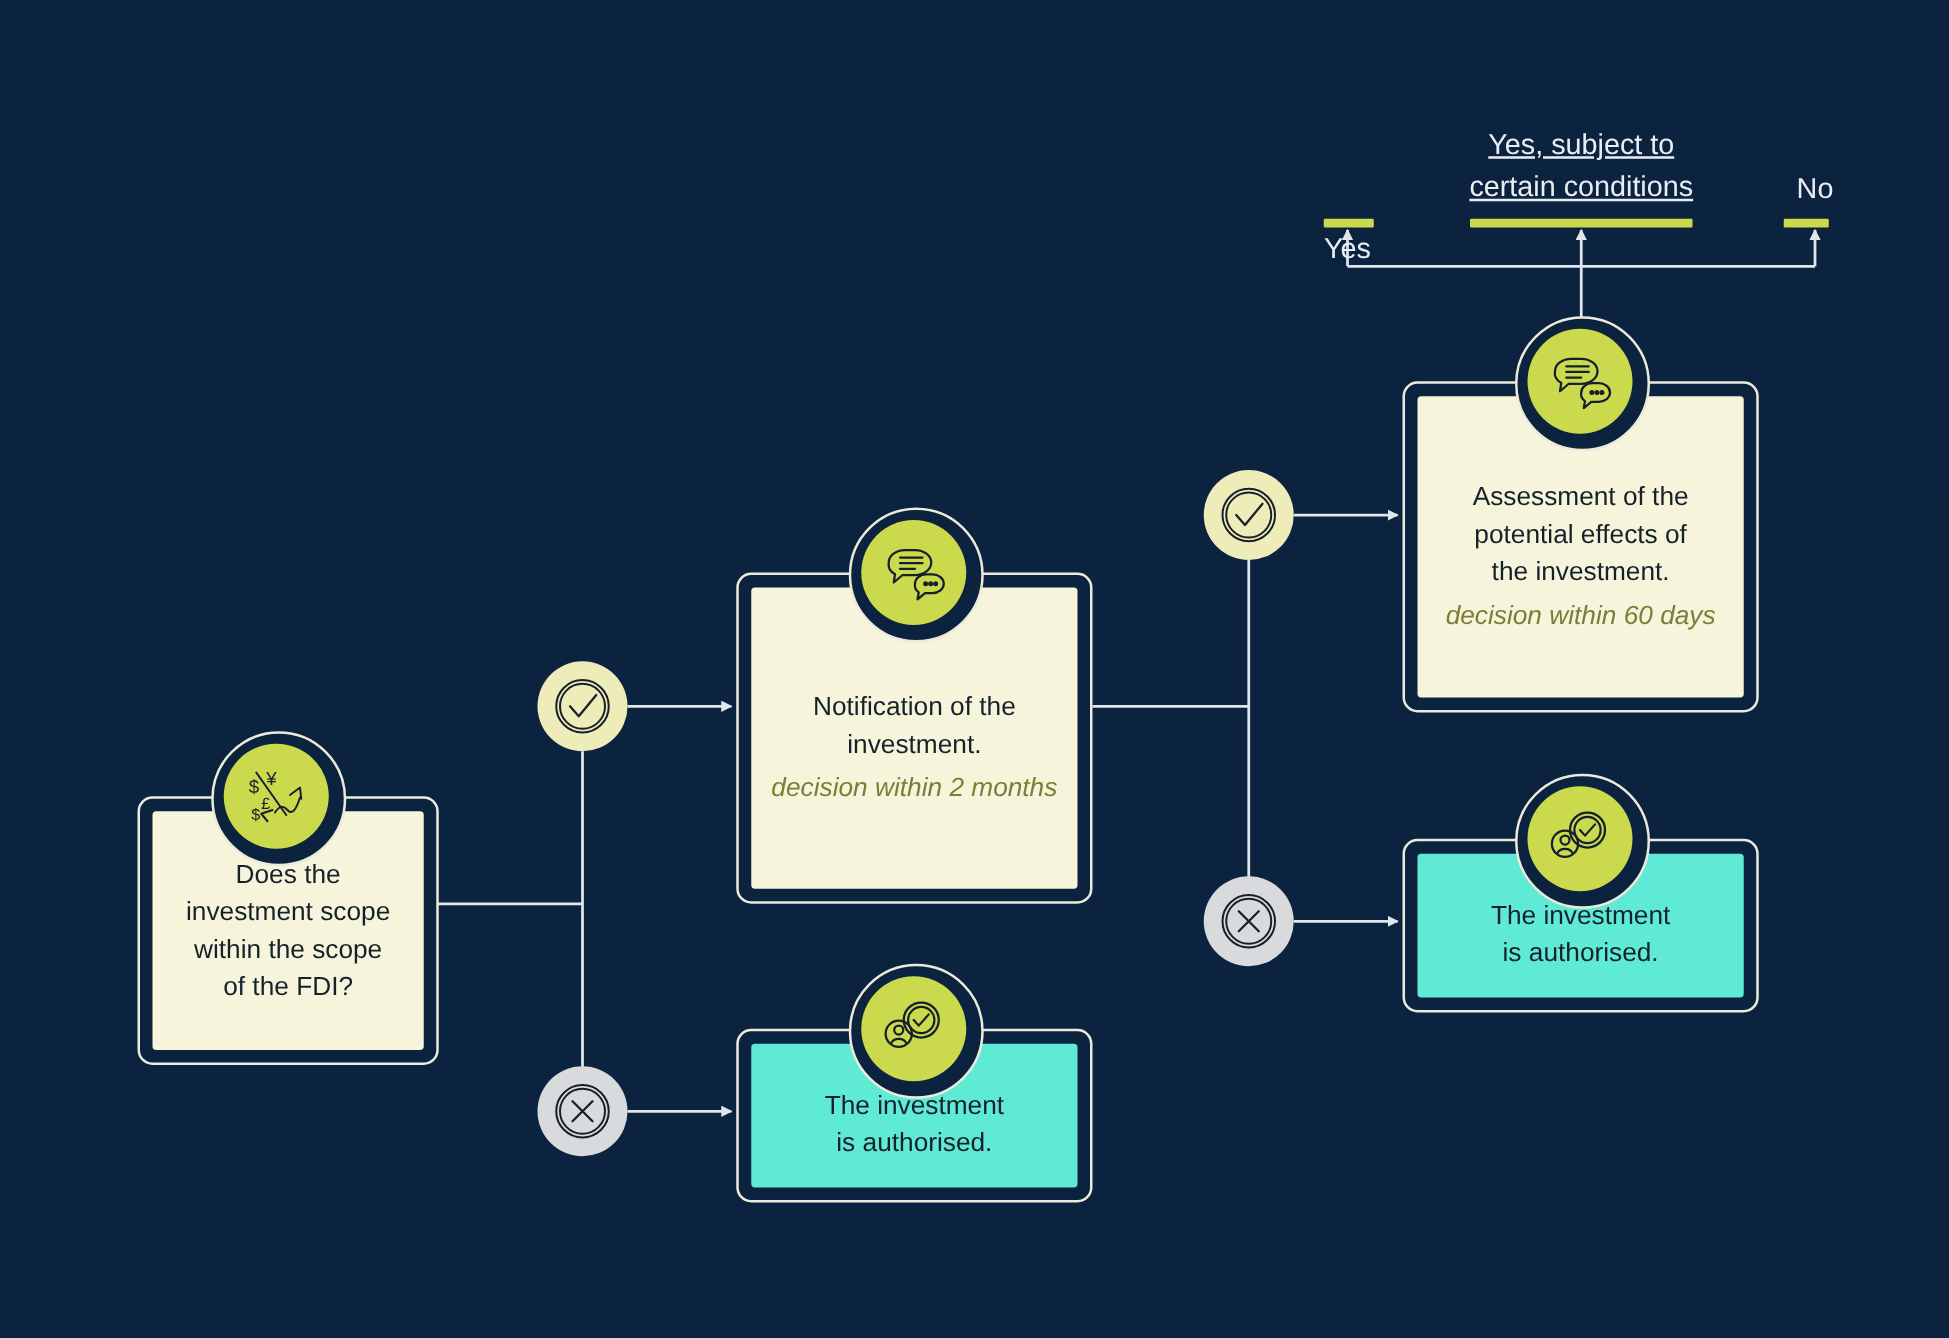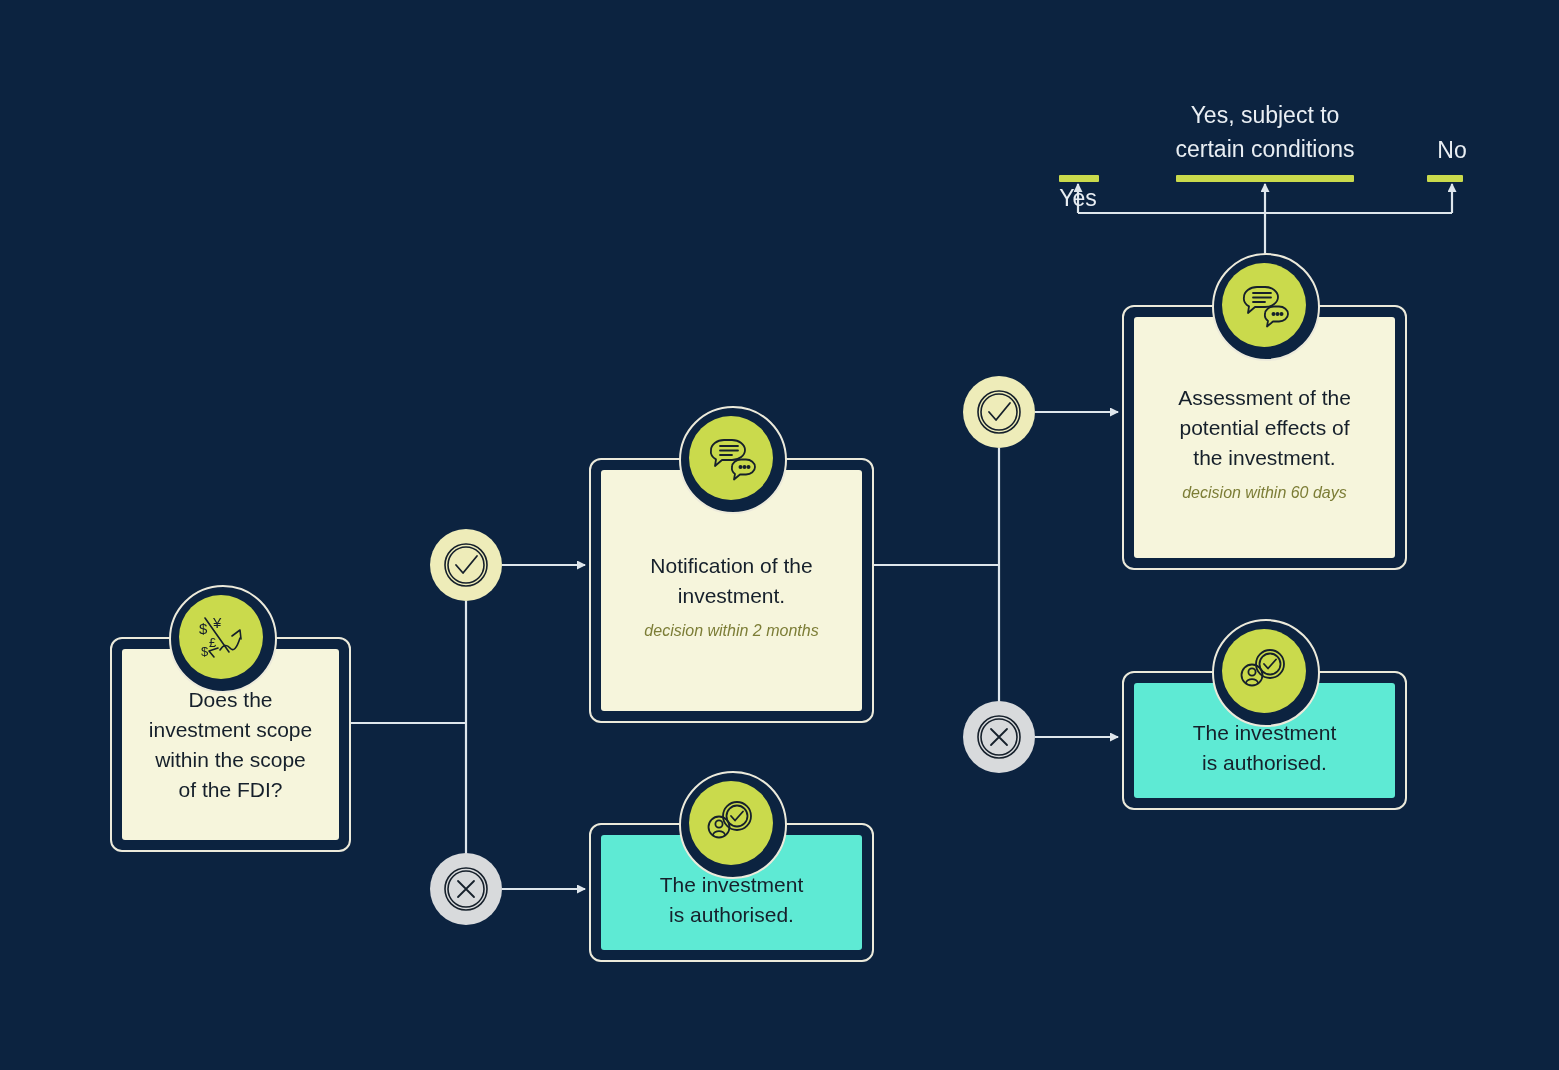--- a/index.html
+++ b/index.html
@@ -33,21 +33,21 @@
     color:#16202b;
     padding:8px 12px;
   }
   .node.cream .inner{background:#f6f5dc;}
   .node.grey  .inner{background:#5eead4;}
 
   .line{display:block;}
   .p1{font-size:21px;line-height:30px;}
   .p2{font-size:21px;line-height:30px;margin-top:14px;}
   .note{
-    font-size:16px;line-height:28px;margin-top:6px;
+    font-size:21px;line-height:28px;margin-top:6px;
     font-style:italic;color:#7c7d36;
   }
   .gap{margin-top:14px;}
 
   
   .badge{
     position:absolute;
     width:84px;height:84px;
     border-radius:50%;
     background:#cada4c;
@@ -121,21 +121,21 @@
       <path d="M1078,213 L1078,184" marker-end="url(#arw)"></path>
       <path d="M1452,213 L1452,184" marker-end="url(#arw)"></path>
     </g>
   </svg>
 
   <div class="outlabel" style="left:1028px;top:133px;width:100px;margin-top:48px;">
     <span class="line">Yes</span>
   </div>
   <div class="underbar" style="left:1059px;top:175px;width:40px;"></div>
 
-  <div class="outlabel" style="left:1115px;top:98px;width:300px;">
+  <div class="outlabel" style="left:1115px;top:98px;width:300px;text-decoration:underline;">
     <span class="line">Yes, subject to</span>
     <span class="line">certain conditions</span>
   </div>
   <div class="underbar" style="left:1176px;top:175px;width:178px;"></div>
 
   <div class="outlabel" style="left:1402px;top:133px;width:100px;">
     <span class="line">No</span>
   </div>
   <div class="underbar" style="left:1427px;top:175px;width:36px;"></div>
 

